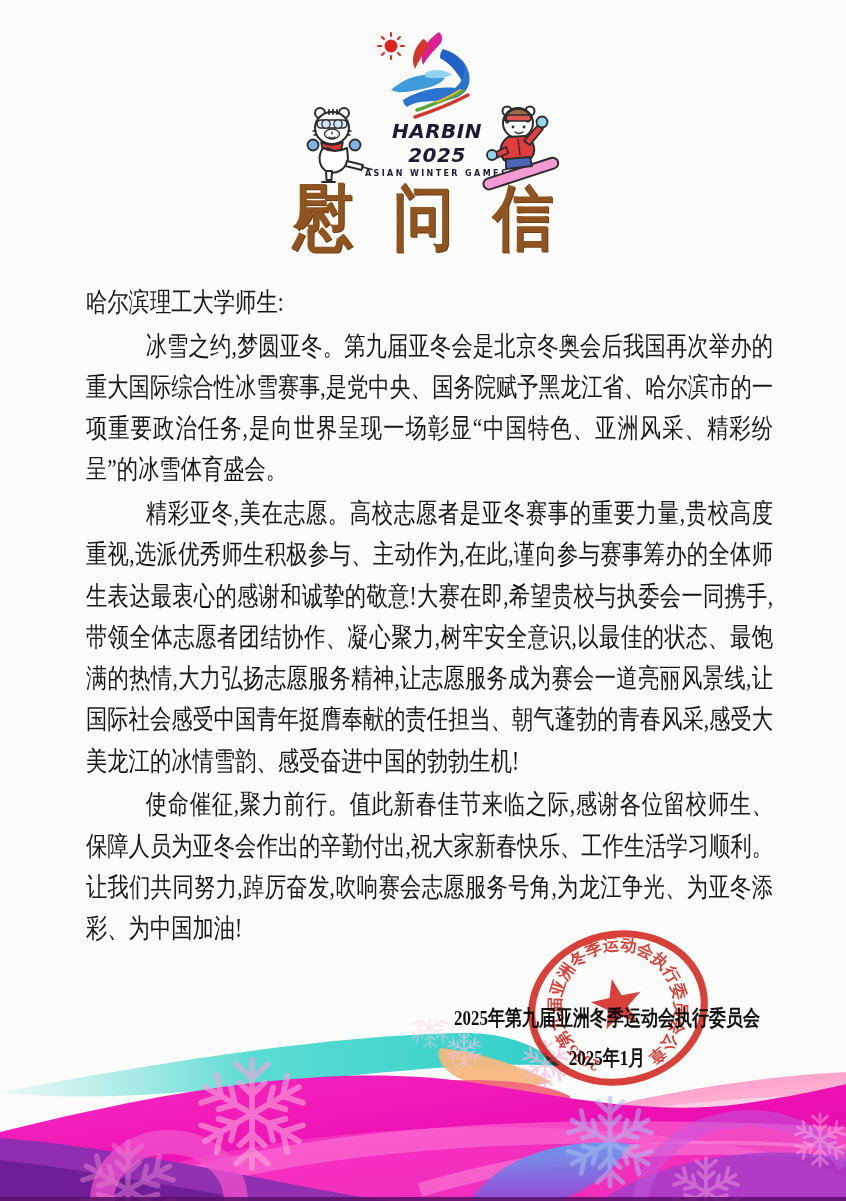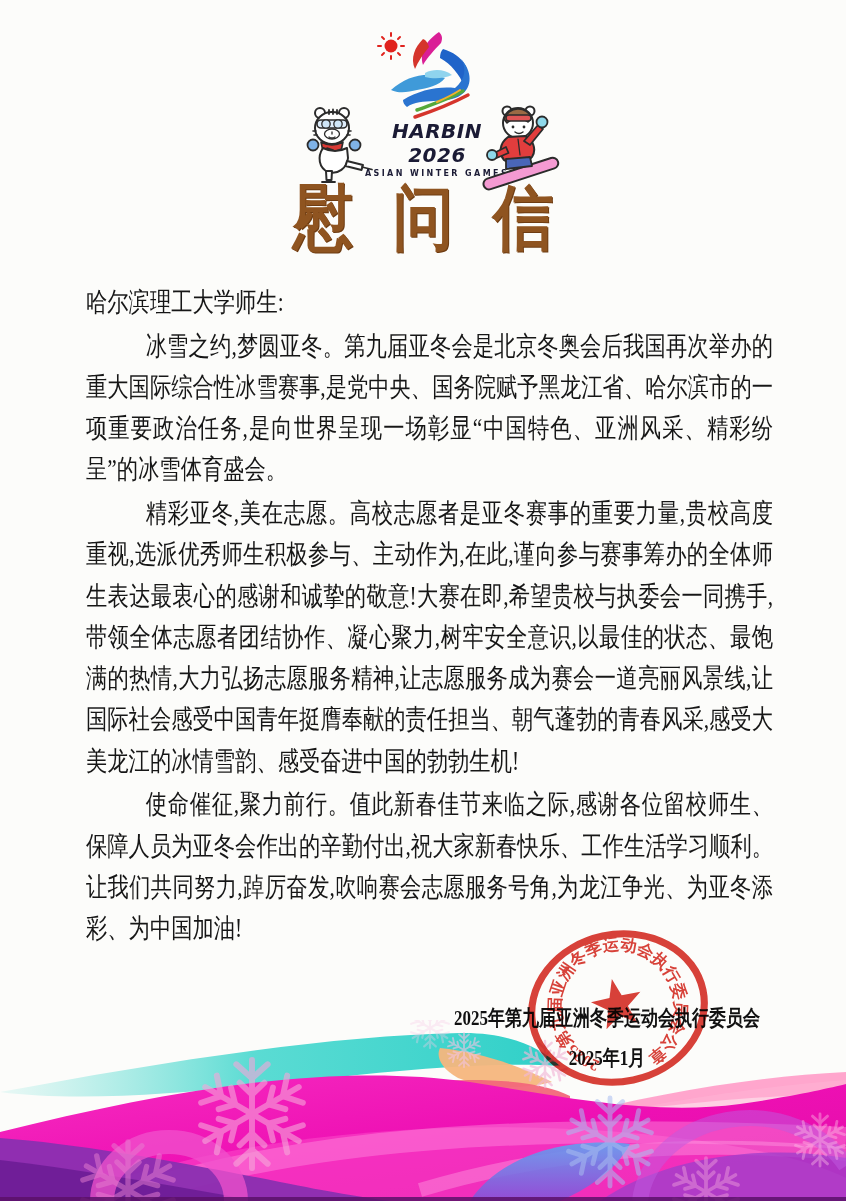--- a/index.html
+++ b/index.html
@@ -94,21 +94,21 @@
         <path d="M29,48 C23,57 25,68 34,72 C44,75 53,68 54,58 L53,48 C45,52 37,52 29,48 Z"></path>
         <path d="M53,61 l16,4 l-1.5,5 l-16,-4 Z"></path>
         <path d="M32,71 h6 l-0.5,9 h-5 Z"></path>
         <circle cx="19" cy="45" r="5.5" fill="#7fb3e8" stroke-width="1.8"></circle>
         <circle cx="61" cy="45" r="5.5" fill="#7fb3e8" stroke-width="1.8"></circle>
         <path d="M28,82 h13 M68,67 l10,2.5" stroke-width="1.8" fill="none"></path>
       </g>
     </svg>
 
     <div class="logo-text">
-      <div class="logo-title">HARBIN 2026</div>
+      <div class="logo-title">HARBIN 2025</div>
       <div class="logo-subtitle">ASIAN WINTER GAMES</div>
     </div>
 
     <svg class="mascot-right" width="86" height="90" viewBox="0 0 86 90">
       <g stroke="#2b2b2b" stroke-width="2" fill="#ffffff" stroke-linejoin="round" stroke-linecap="round">
         <g transform="rotate(-18 43 72)">
           <rect x="4" y="66" width="78" height="11" rx="5.5" fill="#f49ad2"></rect>
         </g>
         <circle cx="29" cy="9" r="4.5"></circle>
           <circle cx="52" cy="9" r="4.5"></circle>

